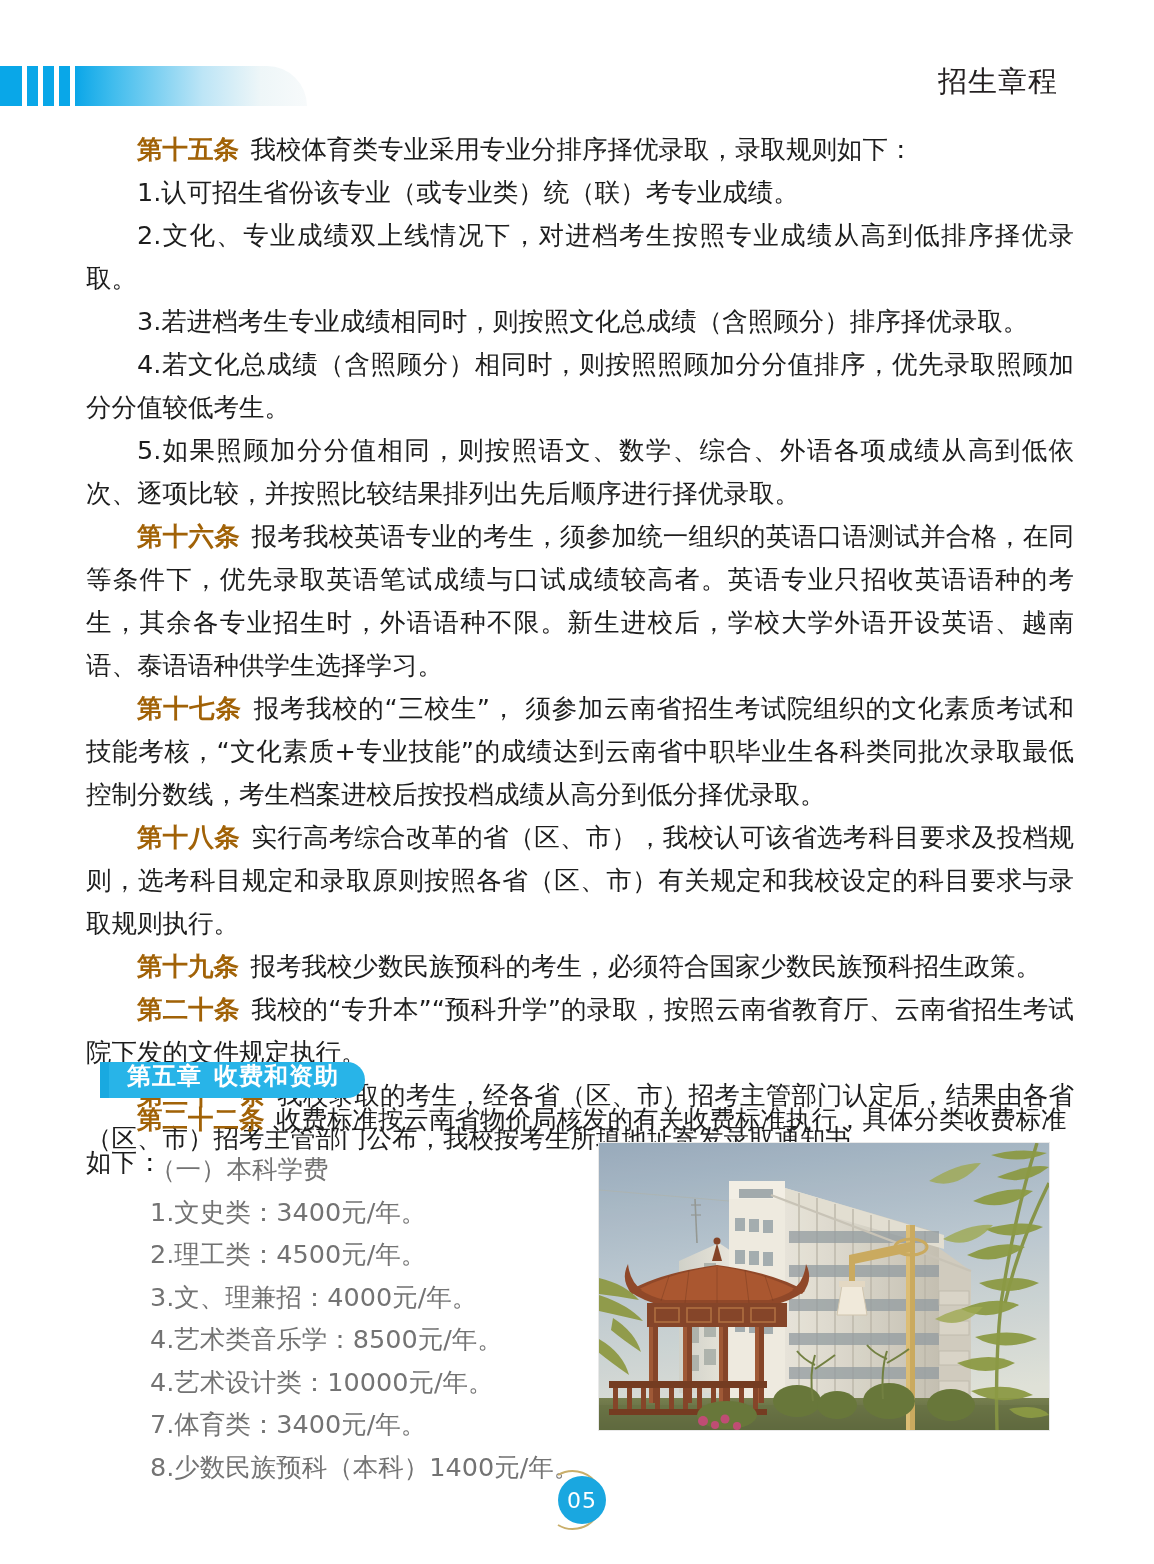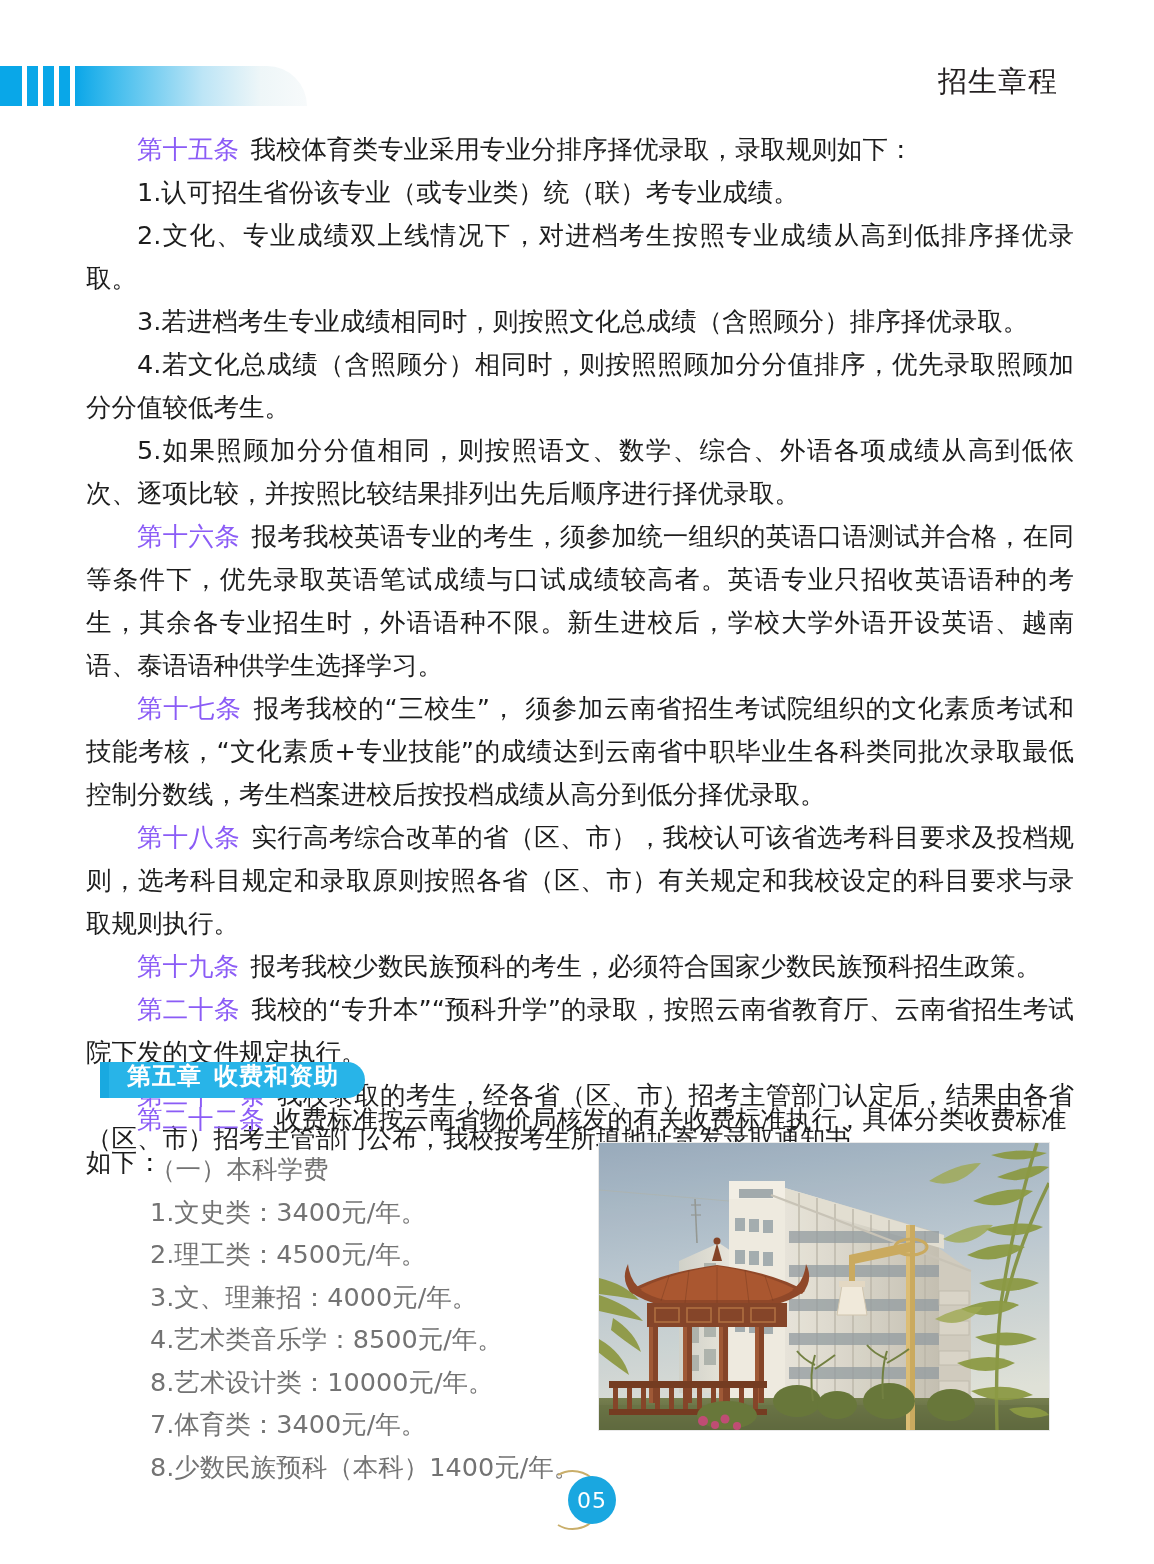--- a/index.html
+++ b/index.html
@@ -63,22 +63,22 @@
     margin: 0 0 0 0;
     font-size: 25.5px;
     line-height: 43px;
     color: #1d1d1d;
     text-align: justify;
     text-justify: inter-ideograph;
     letter-spacing: 0px;
   }
   p.indent { text-indent: 2em; }
   .art {
-    color: #8b5cf6;
-    font-weight: normal;
+    color: #a16207;
+    font-weight: bold;
   }
   .art-sp { display: inline-block; width: 0.45em; }
 
   
   .chapter {
     position: absolute;
     left: 100px;
     top: 1062px;
     display: flex;
     align-items: stretch;
@@ -155,21 +155,21 @@
     width: 62px;
     height: 62px;
   }
   .pagenum-ring {
     position: absolute;
     left: 0; top: 0;
     width: 62px; height: 62px;
   }
   .pagenum-circle {
     position: absolute;
-    left: 22px; top: 7px;
+    left: 12px; top: 7px;
     width: 48px; height: 48px;
     border-radius: 50%;
     background: #1aa7e0;
     color: #ffffff;
     font-size: 22px;
     display: flex;
     align-items: center;
     justify-content: center;
     letter-spacing: 1px;
   }
@@ -229,21 +229,21 @@
 <div class="fees-intro">
   <span class="art">第二十二条</span><span class="art-sp"></span><span>收费标准按云南省物价局核发的有关收费标准执行，具体分类收费标准如下：</span>
 </div>
 
 <div class="fees-list">
   <div class="fee-line">（一）本科学费</div>
   <div class="fee-line">1.文史类：3400元/年。</div>
   <div class="fee-line">2.理工类：4500元/年。</div>
   <div class="fee-line">3.文、理兼招：4000元/年。</div>
   <div class="fee-line">4.艺术类音乐学：8500元/年。</div>
-  <div class="fee-line">8.艺术设计类：10000元/年。</div>
+  <div class="fee-line">4.艺术设计类：10000元/年。</div>
   <div class="fee-line">7.体育类：3400元/年。</div>
   <div class="fee-line">8.少数民族预科（本科）1400元/年。</div>
 </div>
 
 <div class="photo">
   <svg viewBox="0 0 450 287" preserveAspectRatio="none">
     <defs>
       <linearGradient id="sky" x1="0" y1="0" x2="0.2" y2="1">
         <stop offset="0%" stop-color="#93a9bf"></stop>
         <stop offset="45%" stop-color="#b6c6d4"></stop>

